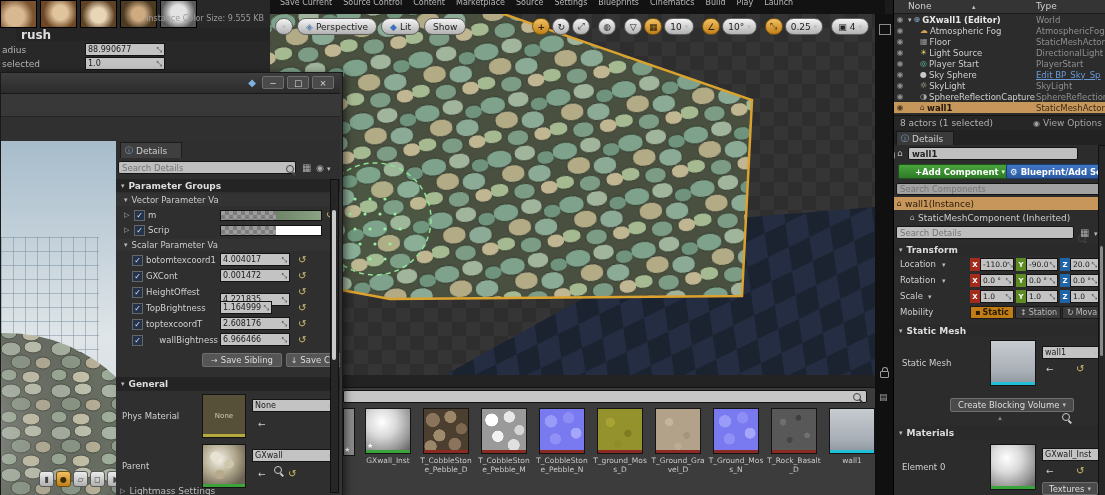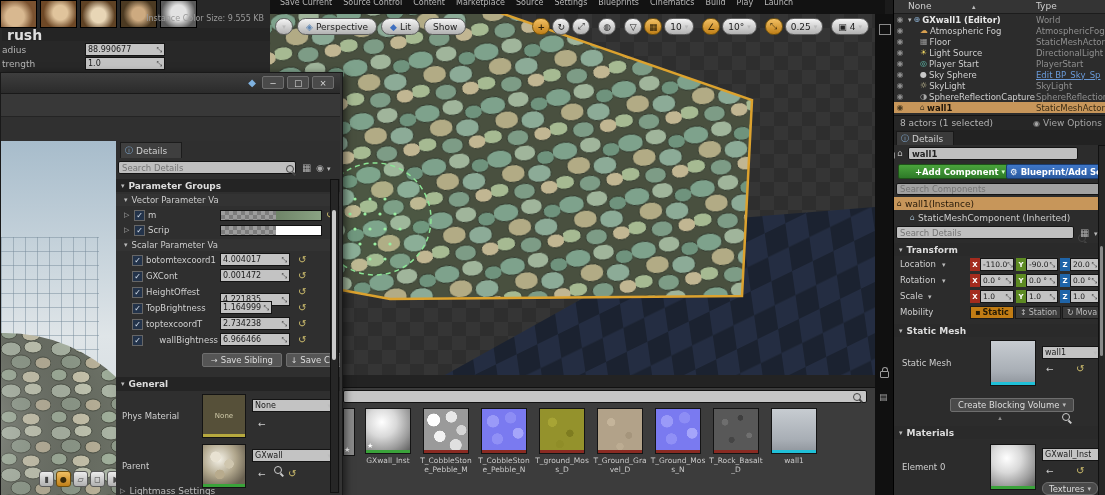--- a/index.html
+++ b/index.html
@@ -71,29 +71,29 @@
 
   <div class="a panel" style="left:0;top:0;width:270px;height:72px;background:#282828;">
     <div class="a" style="left:0;top:0;display:flex;gap:3px;">
       <div style="width:35px;height:26px;background:radial-gradient(circle at 40% 60%,#d8b890 0 35%,#7a5230 70%);border:1px solid #000;"></div>
       <div style="width:35px;height:26px;background:radial-gradient(circle at 55% 45%,#e0c49c 0 30%,#6e4826 70%);border:1px solid #000;"></div>
       <div style="width:35px;height:26px;background:radial-gradient(circle at 50% 55%,#e8d6b6 0 32%,#5f4224 72%);border:1px solid #000;"></div>
       <div style="width:35px;height:26px;background:radial-gradient(circle at 50% 50%,#cdaa80 0 30%,#4c3a22 70%);border:1px solid #000;"></div>
       <div style="width:35px;height:26px;background:radial-gradient(circle at 50% 45%,#e2e2e2 0 34%,#5a5a5a 75%);border:1px solid #000;"></div>
     </div>
     <span class="a" style="right:6px;top:14px;color:#9a9a9a;font-size:8px;">Instance Color Size: 9.555 KB</span>
-    <div class="a hdr" style="left:2px;top:28px;width:270px;height:13px;font-size:14px;">
+    <div class="a hdr" style="left:16px;top:28px;width:270px;height:13px;font-size:12px;">
       <span>rush</span>
     </div>
     <div class="a" style="left:2px;top:45px;color:#b5b5b5;">adius</div>
     <div class="a nbox" style="left:85px;top:43px;width:80px;">
       <span>88.990677</span>
       <span class="xp">⤡</span>
     </div>
-    <div class="a" style="left:2px;top:59px;color:#b5b5b5;">trength</div>
+    <div class="a" style="left:2px;top:59px;color:#b5b5b5;">selected</div>
     <div class="a nbox" style="left:85px;top:57px;width:80px;">
       <span>1.0</span>
       <span class="xp">⤡</span>
     </div>
   </div>
 
   <div class="a" style="left:270px;top:0;width:605px;height:14px;background:#121212;display:flex;gap:11px;padding-left:10px;overflow:hidden;align-items:flex-start;">
     <span class="menuitem">Save Current</span>
     <span class="menuitem">Source Control</span>
     <span class="menuitem">Content</span>
@@ -239,20 +239,26 @@
         <span style="position:absolute;left:0;bottom:1px;color:#fff;font-size:7px;">★</span>
       </div>
       <div class="asset">
         <div class="thumb th-inst" style="width:46px;height:46px;">
           <span style="position:absolute;left:1px;bottom:3px;color:#fff;font-size:7px;">★</span>
           <div class="bar" style="background:#3aa33a;"></div>
         </div>
         <div class="alabel">GXwall_Inst</div>
       </div>
       <div class="asset">
+        <div class="thumb th-pebD" style="width:46px;height:46px;">
+            <div class="bar" style="background:#8a2a22;"></div>
+          </div>
+        <div class="alabel">T_CobbleStone_Pebble_D</div>
+      </div>
+      <div class="asset">
         <div class="thumb th-pebM" style="width:46px;height:46px;">
             <div class="bar" style="background:#8a2a22;"></div>
           </div>
         <div class="alabel">T_CobbleStone_Pebble_M</div>
       </div>
       <div class="asset">
         <div class="thumb th-pebN" style="width:46px;height:46px;">
             <div class="bar" style="background:#8a2a22;"></div>
           </div>
         <div class="alabel">T_CobbleStone_Pebble_N</div>
@@ -434,21 +440,21 @@
           <span class="xp">⤡</span>
         </div>
         <span class="a reset" style="left:182px;top:1px;">↺</span>
       </div>
       <div class="a" style="left:0;top:176px;width:224px;height:15px;">
         <span class="a cb" style="left:16px;top:2px;">
             <span>✓</span>
           </span>
         <span class="a plabel" style="left:30px;top:2px;width:72px;">toptexcoordT</span>
         <div class="a nbox" style="left:104px;top:0;width:70px;">
-          <span>2.734238</span>
+          <span>2.608176</span>
           <span class="xp">⤡</span>
         </div>
         <span class="a reset" style="left:182px;top:1px;">↺</span>
       </div>
       <div class="a" style="left:0;top:192px;width:224px;height:15px;">
         <span class="a cb" style="left:16px;top:2px;">
             <span>✓</span>
           </span>
         <span class="a plabel" style="left:30px;top:2px;width:72px;text-align:right;">wallBightness</span>
         <div class="a nbox" style="left:104px;top:0;width:70px;">
@@ -743,21 +749,21 @@
         <div class="a thumb th-sphereM" style="left:96px;top:2px;width:46px;height:46px;">
           <div class="bar" style="background:#3aa33a;"></div>
         </div>
         <div class="a nbox" style="left:148px;top:6px;width:62px;">
           <span style="overflow:hidden;white-space:nowrap;">GXwall_Inst</span>
           <span class="tri">▾</span>
         </div>
         <span class="a" style="left:152px;top:24px;color:#ccc;">←</span>
 
         <span class="a reset" style="left:182px;top:23px;">↺</span>
-        <div class="a gbtn" style="left:148px;top:40px;width:56px;height:13px;border-radius:6px;">
+        <div class="a gbtn" style="left:148px;top:40px;width:56px;height:13px;">
           <span>Textures</span>
           <span class="tri">▾</span>
         </div>
       </div>
 
       <div class="a scrt" style="right:0;top:15px;width:6px;height:350px;">
         <div class="scrh" style="position:absolute;left:1px;top:100px;width:3px;height:110px;background:#8a8a8a;"></div>
       </div>
     </div>
   </div>

